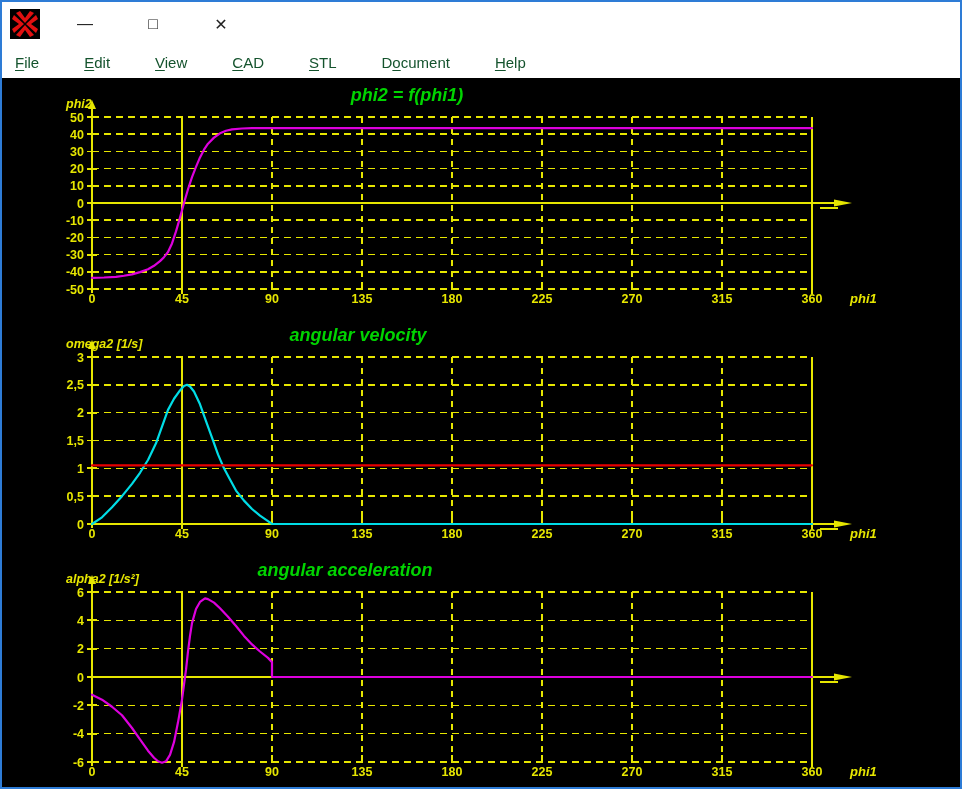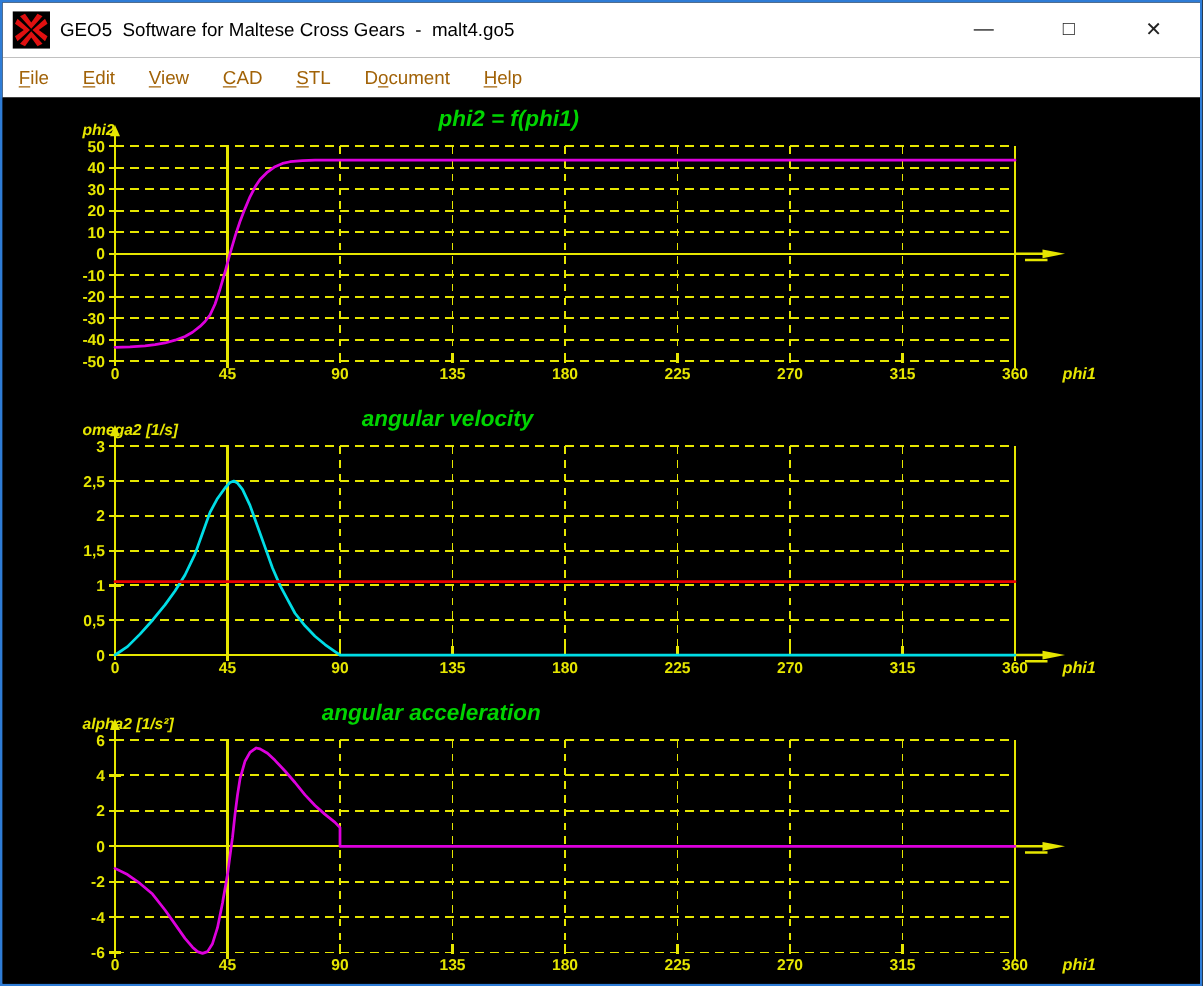--- a/index.html
+++ b/index.html
@@ -18,21 +18,21 @@
   .titlebar .title-text{
     margin-left:8px;font-size:15px;color:#000;white-space:pre;flex:1 1 auto;
   }
   .win-controls{display:flex;align-items:center;flex:0 0 auto;margin-right:14px;}
   .win-btn{
     width:46px;height:32px;display:flex;align-items:center;justify-content:center;
     font-size:16px;color:#222;cursor:default;margin-left:22px;
   }
   .menubar{
     height:32px;background:#ffffff;display:flex;align-items:center;
-    padding-left:13px;flex:0 0 auto;font-size:15px;color:#a16207;
+    padding-left:13px;flex:0 0 auto;font-size:15px;color:#14532d;gap:18px;
   }
   .menu-item{margin-right:27px;white-space:pre;}
   .menu-item u{text-underline-offset:2px;}
   .client{flex:1 1 auto;position:relative;background:#000;}
   .client svg{display:block;}
   svg text{font-family:"Liberation Sans",sans-serif;}
 </style>
 </head>
 <body>
 
@@ -41,21 +41,20 @@
   <div class="titlebar">
     <svg class="app-icon" viewBox="0 0 30 30">
       <rect x="0" y="0" width="30" height="30" fill="#000"></rect>
       <g id="mc-arms">
           <polygon points="15,14 6,4 10,2 15,9 20,2 24,4" fill="#e01010" transform="rotate(0 15 15)"></polygon>
           <polygon points="15,14 6,4 10,2 15,9 20,2 24,4" fill="#e01010" transform="rotate(90 15 15)"></polygon>
           <polygon points="15,14 6,4 10,2 15,9 20,2 24,4" fill="#e01010" transform="rotate(180 15 15)"></polygon>
           <polygon points="15,14 6,4 10,2 15,9 20,2 24,4" fill="#e01010" transform="rotate(270 15 15)"></polygon>
         </g>
     </svg>
-    <span class="title-text">GEO5  Software for Maltese Cross Gears  -  malt4.go5</span>
     <div class="win-controls">
       <div class="win-btn">—</div>
       <div class="win-btn">□</div>
       <div class="win-btn">✕</div>
     </div>
   </div>
 
   <div class="menubar">
       <span class="menu-item"><u>F</u>ile</span>
       <span class="menu-item"><u>E</u>dit</span>

